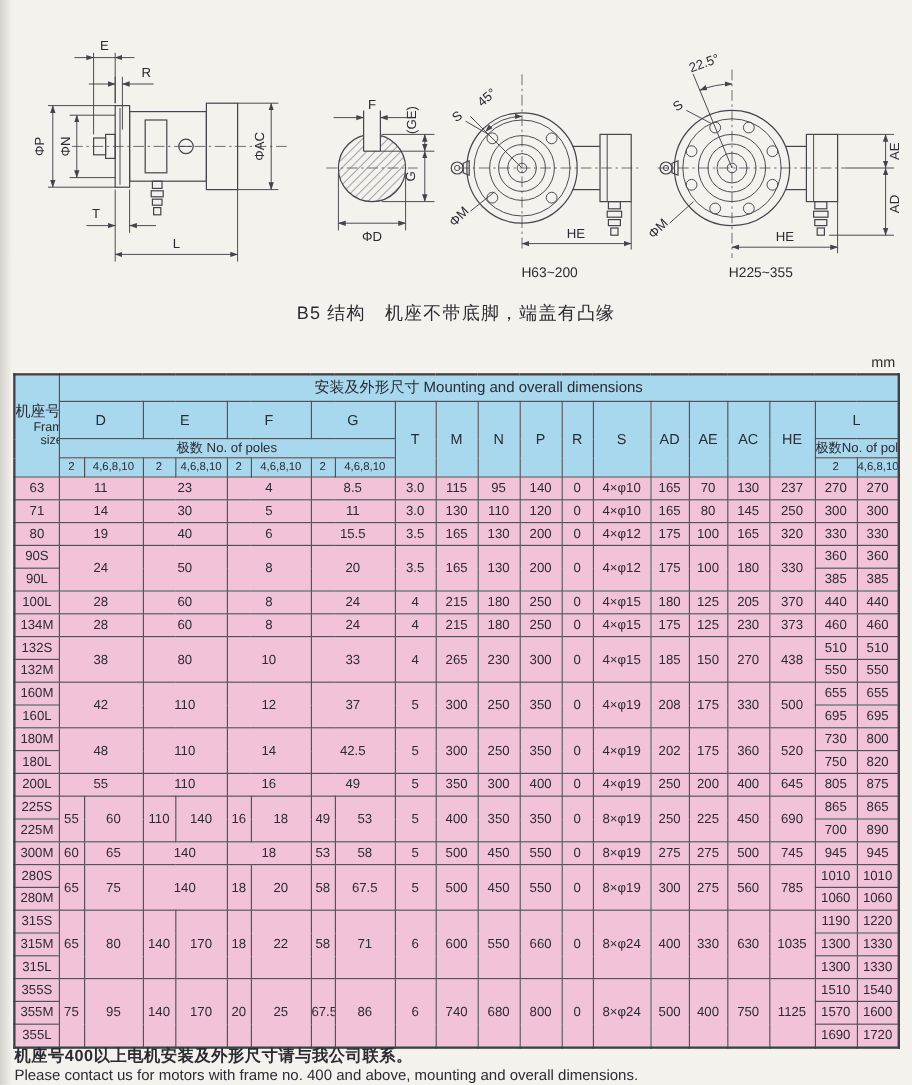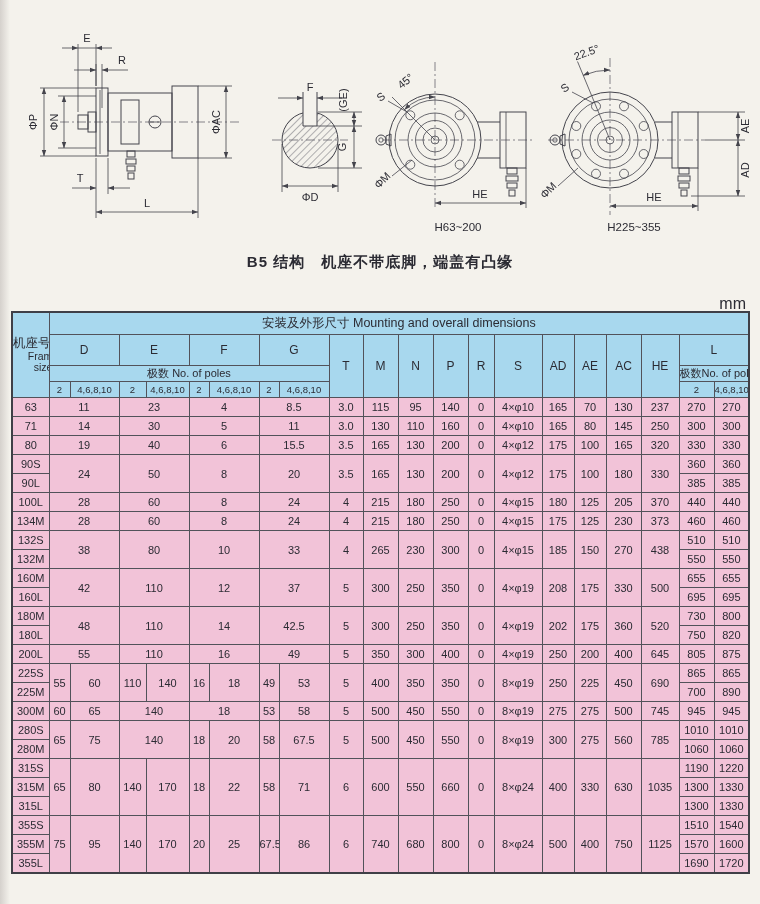--- a/index.html
+++ b/index.html
@@ -12,23 +12,23 @@
   .edge-shade{position:absolute;left:0;top:0;width:10px;height:904px;
     background:linear-gradient(90deg,rgba(120,110,110,.25),rgba(120,110,110,0));}
   .diagrams{position:absolute;left:0;top:0;width:760px;height:250px;}
   svg .ln{stroke:#44444c;stroke-width:1;fill:none;}
   svg .thin{stroke:#44444c;stroke-width:.8;fill:none;}
   svg .cl{stroke:#55555e;stroke-width:.7;fill:none;stroke-dasharray:9 3 2 3;}
   svg .dim{stroke:#44444c;stroke-width:.8;fill:none;}
   svg .lbl{font-family:"Liberation Sans","DejaVu Sans",sans-serif;font-size:11px;fill:#2b2b33;}
   svg .cap{font-size:11.5px;}
   .title-block{position:absolute;top:253px;left:0;width:760px;text-align:center;line-height:1.25;}
-  .title-zh{font-size:15px;font-weight:700;letter-spacing:1px;}
+  .title-zh{font-size:15px;font-weight:400;letter-spacing:1px;}
   .title-en{font-size:14.5px;}
-  .unit-label{position:absolute;top:295px;right:14px;font-size:16px;}
+  .unit-label{position:absolute;top:295px;right:14px;font-size:12px;}
   table.dim-table{
     position:absolute;top:311px;left:11px;width:738px;
     border-collapse:collapse;table-layout:fixed;
     border:2px solid #3f3f47;
   }
   .dim-table th,.dim-table td{
     border:1px solid #52525a;text-align:center;vertical-align:middle;
     padding:0;font-weight:normal;overflow:hidden;white-space:nowrap;
   }
   .dim-table thead th{background:#a8d8ee;font-size:12px;}
@@ -338,21 +338,21 @@
       </tr>
       <tr>
         <td>71</td>
         <td colspan="2">14</td>
         <td colspan="2">30</td>
         <td colspan="2">5</td>
         <td colspan="2">11</td>
         <td>3.0</td>
         <td>130</td>
         <td>110</td>
-        <td>160</td>
+        <td>120</td>
         <td>0</td>
         <td>4×φ10</td>
         <td>165</td>
         <td>80</td>
         <td>145</td>
         <td>250</td>
         <td>300</td>
         <td>300</td>
       </tr>
       <tr>
@@ -666,13 +666,15 @@
       </tr>
       <tr>
         <td>355L</td>
         <td>1690</td>
         <td>1720</td>
       </tr>
     </tbody>
 </table>
 
 <div class="footer">
+  <div class="footer-zh">机座号400以上电机安装及外形尺寸请与我公司联系。</div>
+  <div class="footer-en">Please contact us  for motors with frame no. 400 and above, mounting and overall dimensions.</div>
 </div>
 
 </body></html>

